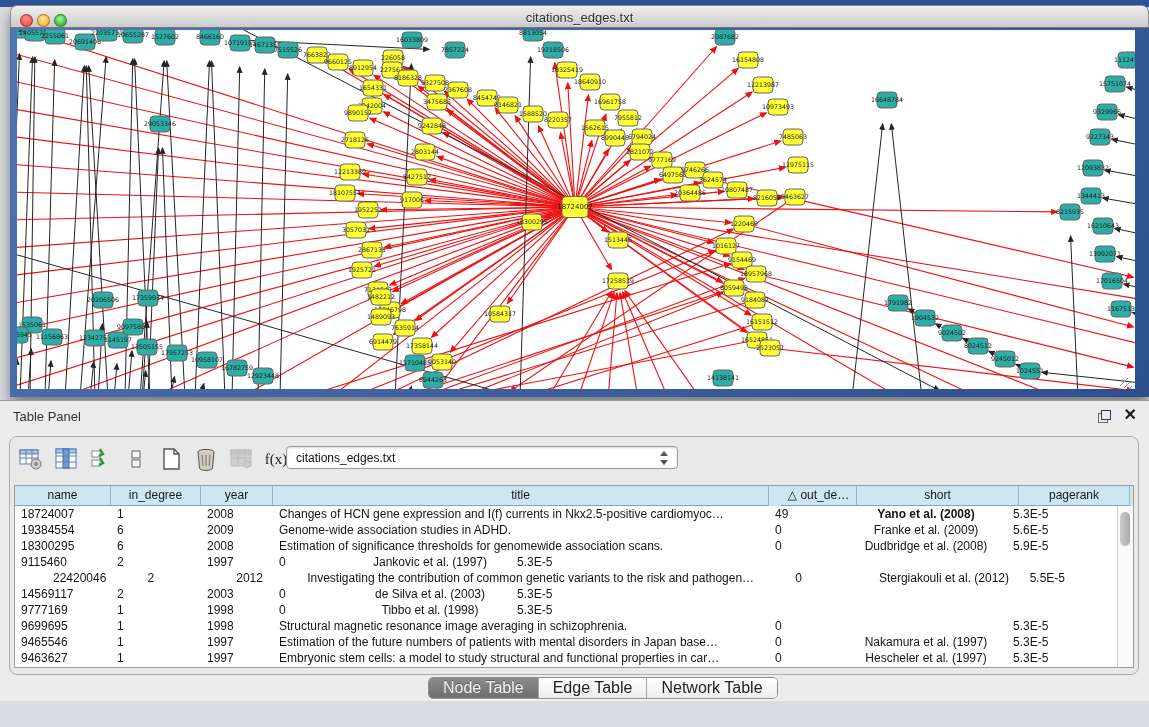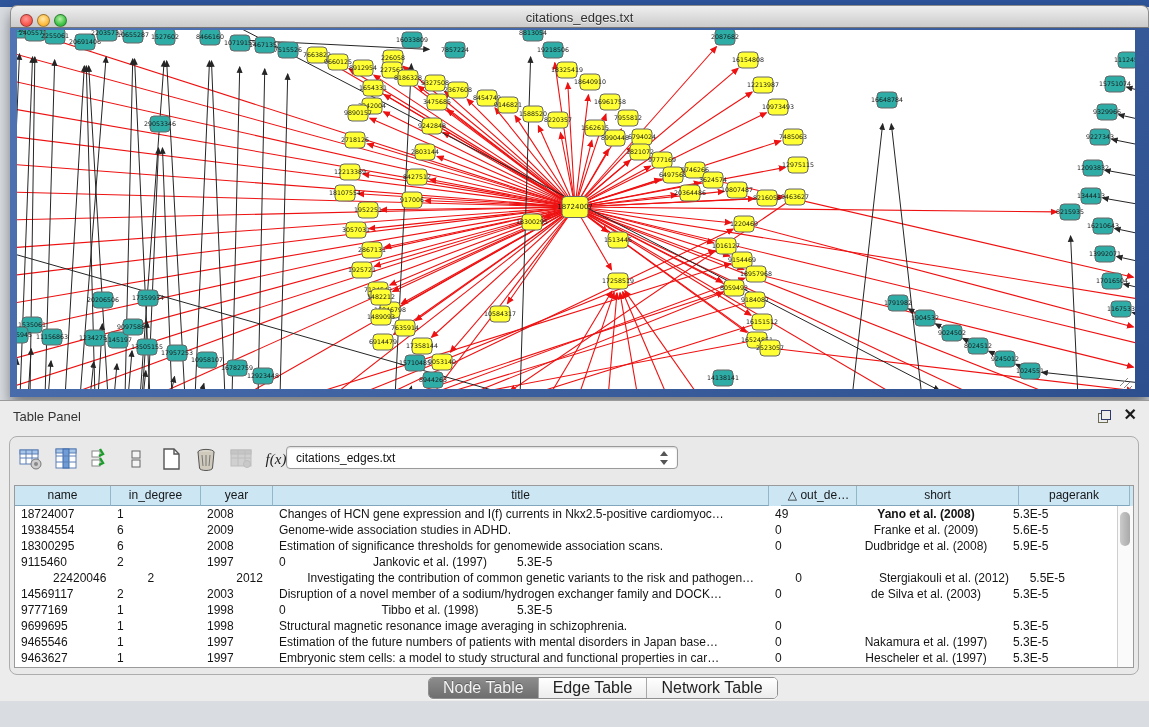--- a/index.html
+++ b/index.html
@@ -21,21 +21,21 @@
   .tpanel{position:absolute;left:0;top:400px;width:1149px;height:300px;background:#ececec;border-top:1px solid #9a9a9a;}
   .tpanel-header{position:absolute;left:0;top:0;width:100%;height:30px;}
   .tpanel-title{position:absolute;left:13px;top:8px;font-size:13px;color:#333;}
   .float-ic{position:absolute;right:38px;top:9px;width:13px;height:13px;}
   .float-ic .b1{position:absolute;left:0;bottom:0;width:8px;height:8px;border:1.5px solid #6b6b52;background:#ececec;}
   .float-ic .b2{position:absolute;right:0;top:0;width:8px;height:8px;border:1.5px solid #2b3a6b;background:#ececec;}
   .close-x{position:absolute;right:12px;top:5px;font-size:16px;font-weight:bold;color:#1a1a1a;line-height:18px;}
   .browser{position:absolute;left:9px;top:35px;width:1130px;height:239px;background:#e9e9e9;border:1px solid #adadad;border-radius:8px;box-sizing:border-box;}
   .toolbar{position:absolute;left:8px;top:6px;height:32px;display:flex;align-items:center;gap:9px;}
   .tbtn{width:26px;height:26px;display:flex;align-items:center;justify-content:center;}
-  .fx{font-family:"Liberation Serif",serif;font-style:italic;font-size:15px;color:#222;}
+  .fx{font-family:"Liberation Serif",serif;font-size:15px;color:#222;}
   .combo{position:absolute;left:276px;top:9px;width:392px;height:23px;background:#fff;border:1px solid #9a9a9a;border-radius:4px;box-shadow:inset 0 1px 2px rgba(0,0,0,.15);box-sizing:border-box;}
   .combo-text{position:absolute;left:9px;top:4px;font-size:12px;color:#111;}
   .stepper{position:absolute;right:7px;top:3px;width:10px;height:16px;}
   .stepper .up{position:absolute;top:1px;left:0;width:0;height:0;border-left:4px solid transparent;border-right:4px solid transparent;border-bottom:5px solid #555;}
   .stepper .dn{position:absolute;bottom:1px;left:0;width:0;height:0;border-left:4px solid transparent;border-right:4px solid transparent;border-top:5px solid #555;}
   .tablewrap{position:absolute;left:4px;top:48px;width:1120px;height:183px;border:1px solid #9a9a9a;background:#fff;box-sizing:border-box;overflow:hidden;}
   .thead{display:flex;height:20px;background:#cde6f4;}
   .th{box-sizing:border-box;border-right:1px solid #93b6ca;border-bottom:1px solid #7fa6bd;font-size:12px;color:#15181a;text-align:center;line-height:19px;overflow:hidden;white-space:nowrap;}
   .trow{display:flex;height:16px;}
   .td{box-sizing:border-box;font-size:12px;color:#141414;line-height:16px;overflow:hidden;white-space:nowrap;text-overflow:clip;padding-left:6px;}
@@ -654,21 +654,20 @@
               <div class="td" style="width: 72px;">2012</div>
               <div class="td" style="width: 496px;">Investigating the contribution of common genetic variants to the risk and pathogen…</div>
               <div class="td" style="width: 76px;">0</div>
               <div class="td center" style="width: 162px;">Stergiakouli et al. (2012)</div>
               <div class="td" style="width: 111px;">5.5E-5</div>
             </div>
             <div class="trow">
               <div class="td" style="width: 96px;">14569117</div>
               <div class="td" style="width: 90px;">2</div>
               <div class="td" style="width: 72px;">2003</div>
-              <div class="td" style="width: 496px;">Disruption of a novel member of a sodium/hydrogen exchanger family and DOCK…</div>
               <div class="td" style="width: 76px;">0</div>
               <div class="td center" style="width: 162px;">de Silva et al. (2003)</div>
               <div class="td" style="width: 111px;">5.3E-5</div>
             </div>
             <div class="trow">
               <div class="td" style="width: 96px;">9777169</div>
               <div class="td" style="width: 90px;">1</div>
               <div class="td" style="width: 72px;">1998</div>
               <div class="td" style="width: 76px;">0</div>
               <div class="td center" style="width: 162px;">Tibbo et al. (1998)</div>

